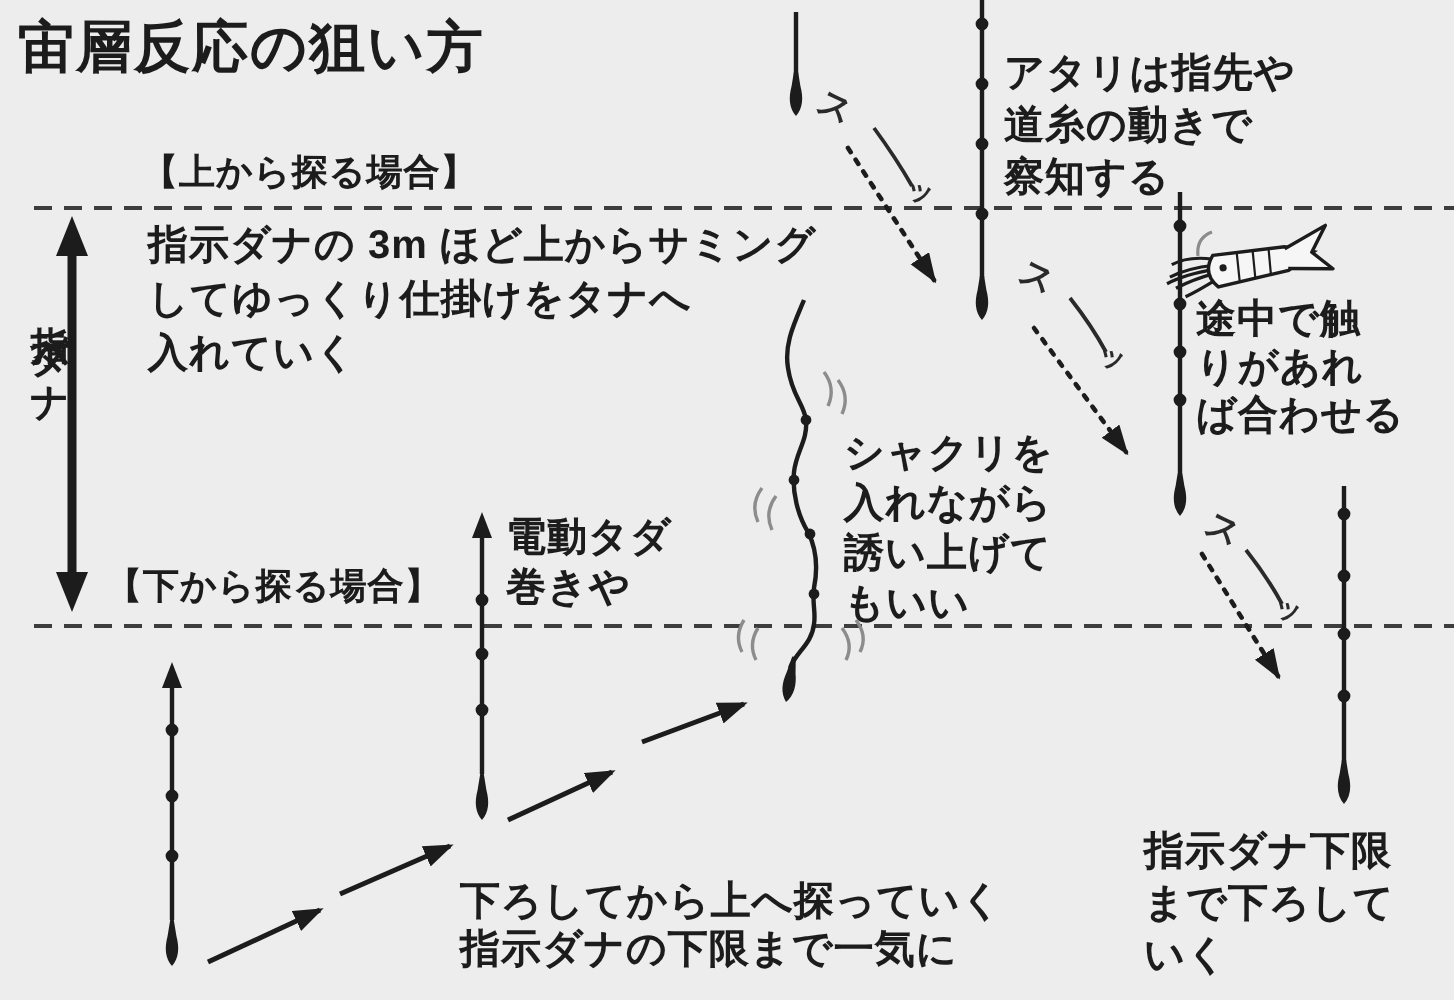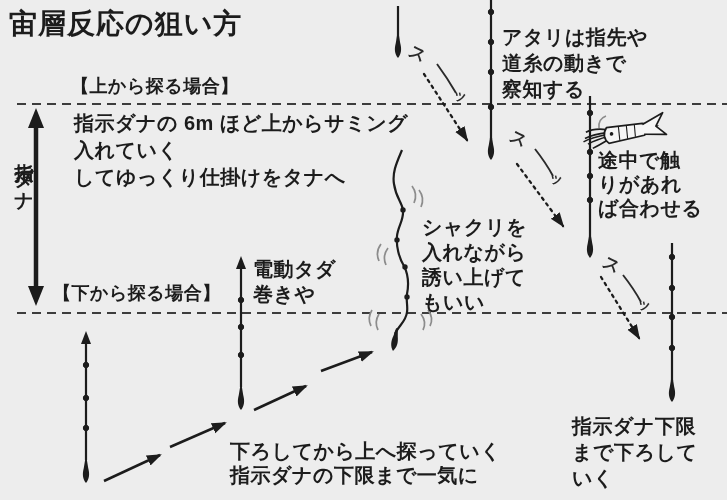--- a/index.html
+++ b/index.html
@@ -144,23 +144,23 @@
     </g>
     <path d="M606,116 q-8,3 -7,12" stroke="#8c8c8c" stroke-width="1.6" fill="none"></path>
   </svg>
 
   <div class="txt title" style="left:9px;top:5px">宙層反応の狙い方</div>
   <div class="txt label" style="left:71px;top:74px">【上から探る場合】</div>
   <div class="txt label" style="left:53px;top:281px">【下から探る場合】</div>
   <div class="txt vlabel" style="left:11px;top:148px">指示ダナ</div>
 
   <div class="txt note" style="left:74px;top:110px;line-height:27px">
-    <div>指示ダナの 6m ほど上からサミング</div>
+    <div>指示ダナの 3m ほど上からサミング</div>
+    <div>してゆっくり仕掛けをタナへ</div>
     <div>入れていく</div>
-    <div>してゆっくり仕掛けをタナへ</div>
   </div>
 
   <div class="txt note" style="left:502px;top:24px;line-height:26px">
     <div>アタリは指先や</div>
     <div>道糸の動きで</div>
     <div>察知する</div>
   </div>
 
   <div class="txt note" style="left:598px;top:148px;line-height:24px">
     <div>途中で触</div>

